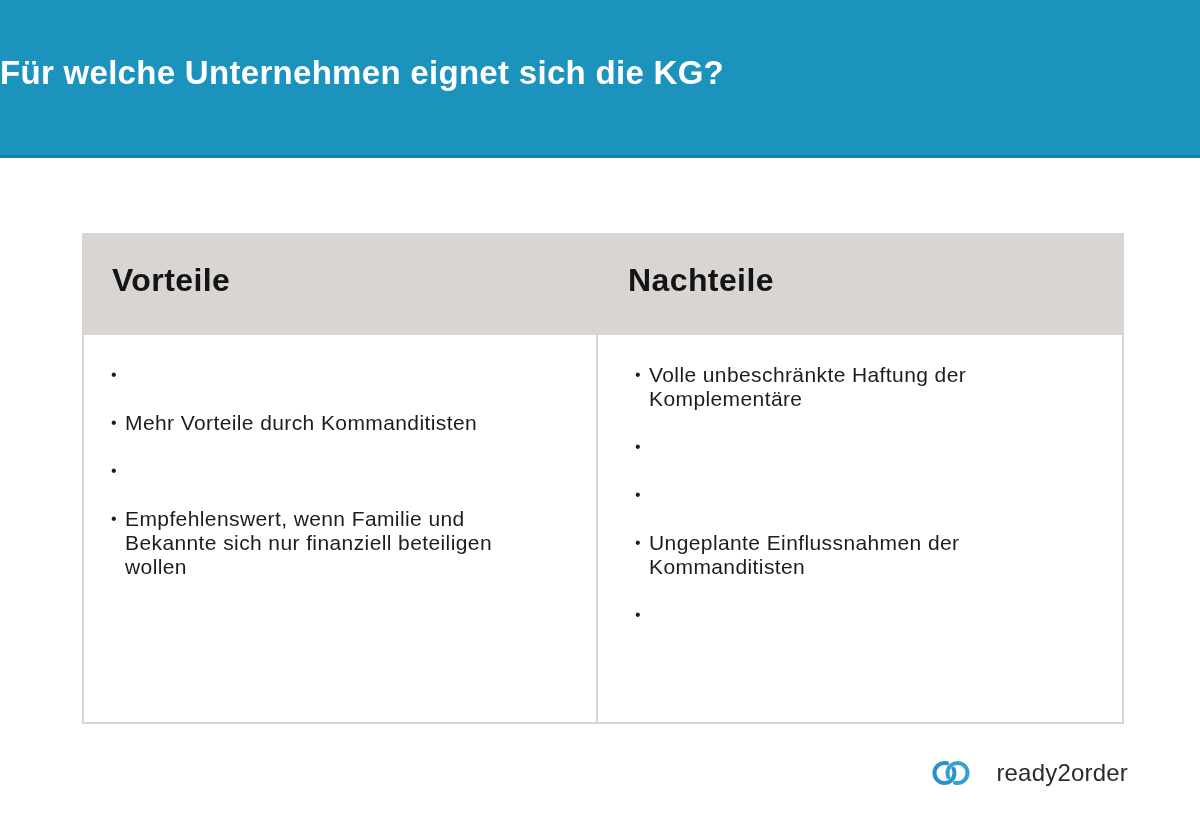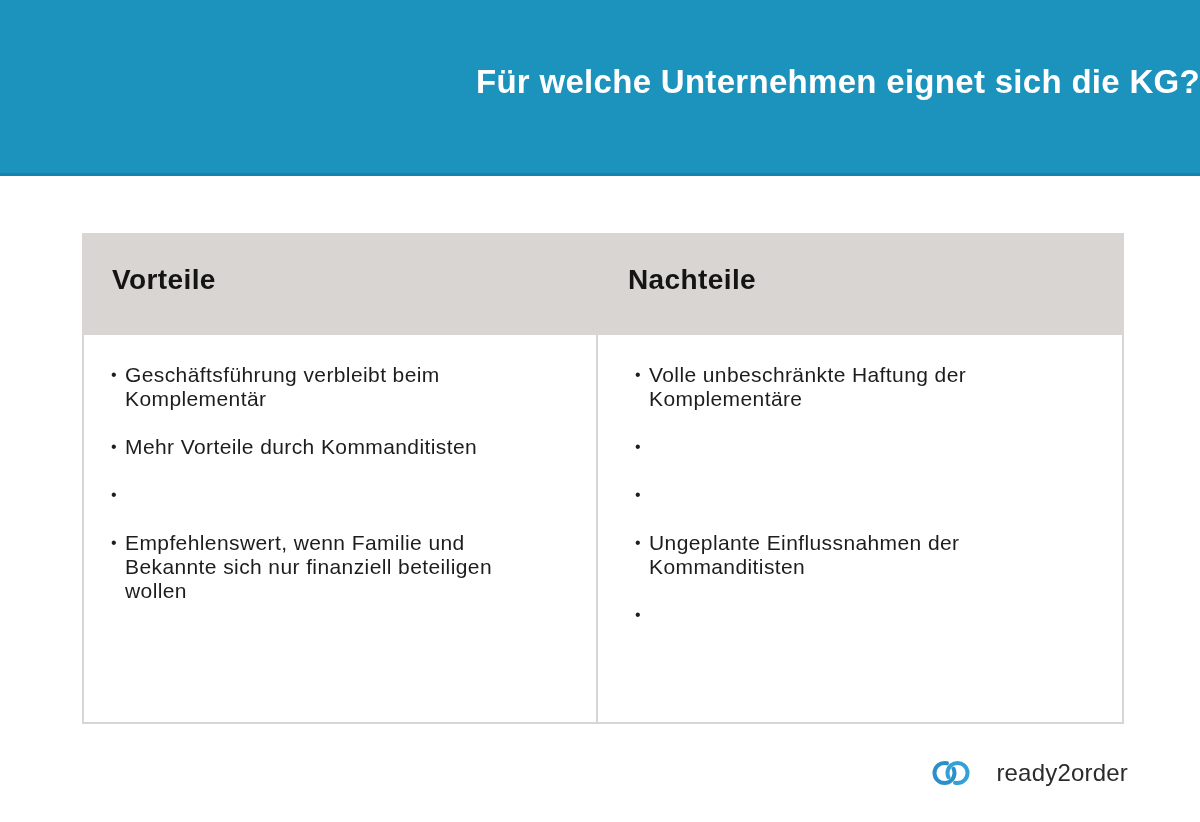--- a/index.html
+++ b/index.html
@@ -11,26 +11,26 @@
     background: #ffffff;
     font-family: "Liberation Sans", sans-serif;
     overflow: hidden;
   }
 
   
   .banner {
     position: absolute;
     top: 0; left: 0;
     width: 1200px;
-    height: 176px;
+    height: 158px;
     background: #1b93bd;
     border-bottom: 3px solid #1583ab;
     display: flex;
     align-items: center;
-    justify-content: flex-end;
+    justify-content: flex-start;
   }
   .banner h1 {
     color: #ffffff;
     font-size: 33px;
     font-weight: 700;
     letter-spacing: 0.3px;
     text-align: center;
     padding-bottom: 10px;
   }
 
@@ -41,21 +41,21 @@
     top: 233px;
     width: 1042px;
   }
   .thead {
     display: flex;
     height: 102px;
     background: #d8d5d2;
     align-items: center;
   }
   .th {
-    font-size: 28px;
+    font-size: 32px;
     font-weight: 700;
     color: #141414;
     letter-spacing: 0.4px;
     padding-bottom: 8px;
   }
   .th.left  { width: 514px; padding-left: 30px; }
   .th.right { flex: 1; padding-left: 32px; }
 
   .tbody {
     display: flex;
@@ -118,22 +118,20 @@
   <section class="table">
     <div class="thead">
       <div class="th left">Vorteile</div>
       <div class="th right">Nachteile</div>
     </div>
     <div class="tbody">
       <div class="col left">
         <ul class="items">
           <li>
             <span class="bullet">•</span>
-            <span class="item-text">Geschäftsführung verbleibt beim
-Komplementär</span>
           </li>
           <li>
             <span class="bullet">•</span>
             <span class="item-text">Mehr Vorteile durch Kommanditisten</span>
           </li>
           <li>
             <span class="bullet">•</span>
           </li>
           <li>
             <span class="bullet">•</span>

